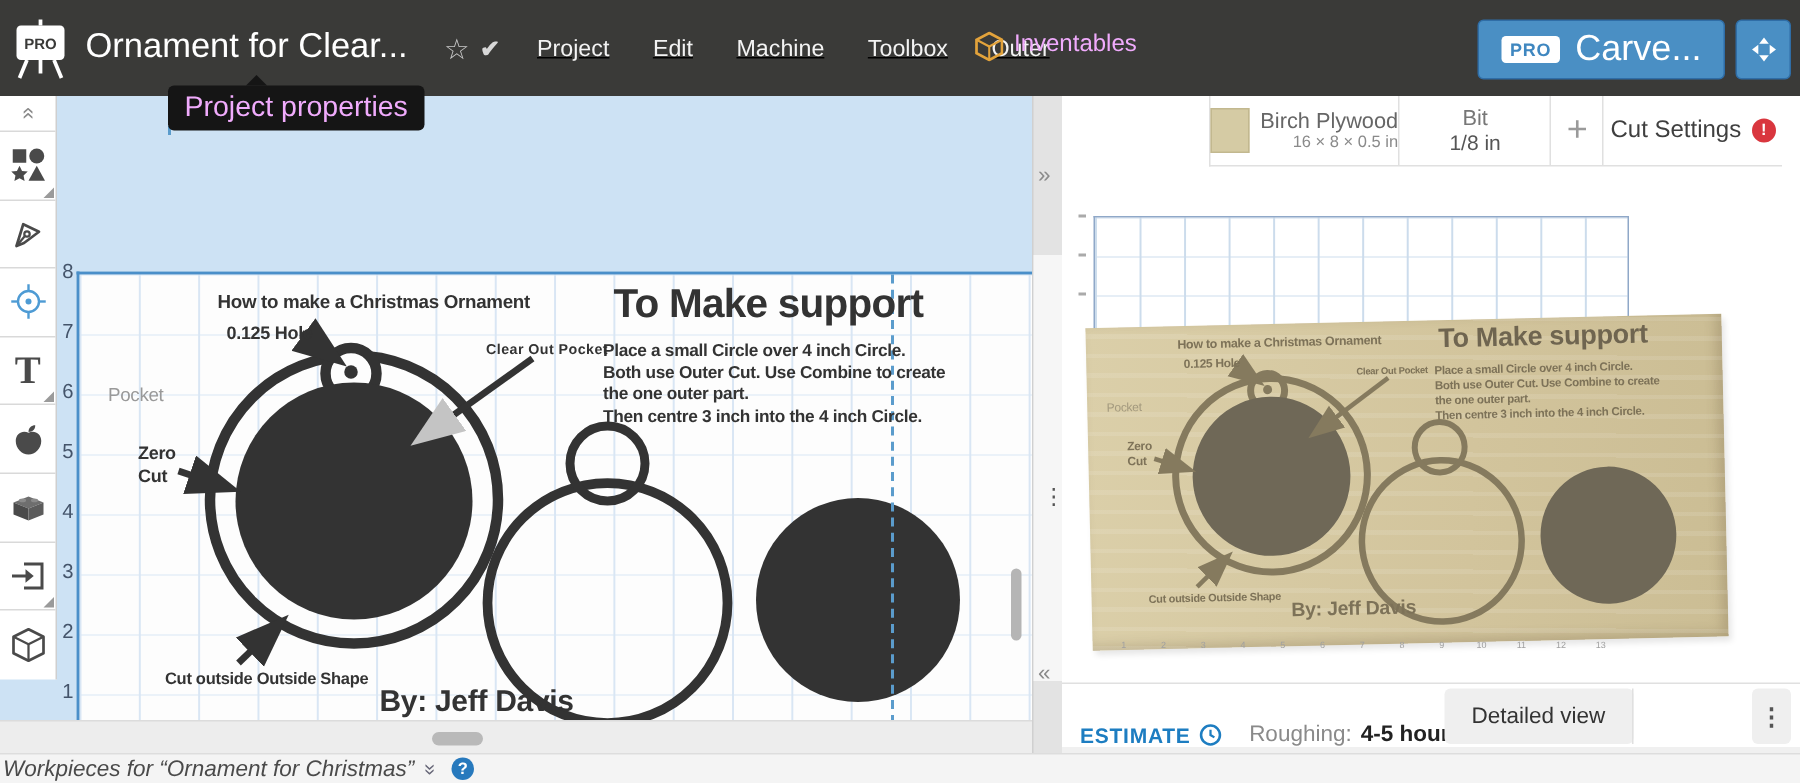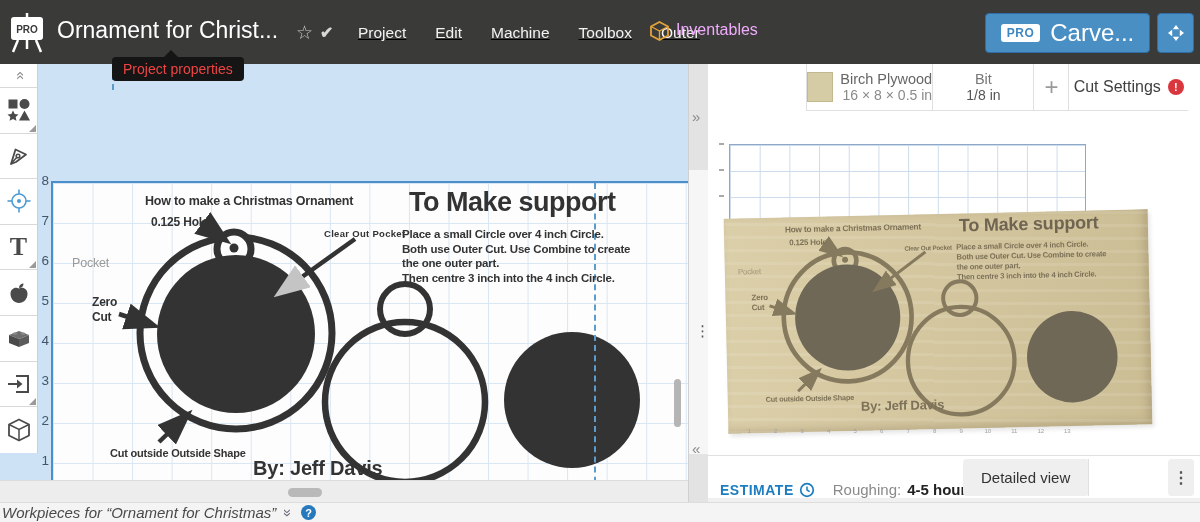--- a/index.html
+++ b/index.html
@@ -17,21 +17,21 @@
   .menu-item{color:#f3f3f3;font-size:15.5px;cursor:default;}
   .inventables{position:absolute;left:650px;top:21px;display:flex;gap:7px;color:#f0abfc;font-size:16px;}
   .carve-btn{position:absolute;left:985px;top:13px;width:165px;height:40px;background:#4a8fc4;
              border:1px solid #2f6da6;border-radius:4px;display:flex;align-items:center;justify-content:center;gap:10px;}
   .pro-badge{background:#fff;color:#3f87c0;font-size:12px;font-weight:bold;border-radius:3px;padding:2px 6px;letter-spacing:.5px;}
   .carve-label{color:#fff;font-size:24px;}
   .arrows-btn{position:absolute;left:1157px;top:13px;width:37px;height:40px;background:#4a8fc4;
               border:1px solid #2f6da6;border-radius:4px;display:flex;align-items:center;justify-content:center;}
 
   
-  .tooltip{position:absolute;left:112px;top:57px;background:#151515;color:#ef4444;font-size:14px;
+  .tooltip{position:absolute;left:112px;top:57px;background:#151515;color:#f0abfc;font-size:19px;
            padding:4px 11px;border-radius:4px;z-index:60;white-space:nowrap;}
   .tooltip:before{content:"";position:absolute;left:52px;top:-7px;border:7px solid transparent;border-bottom-color:#151515;border-top:none;}
 
   
   .canvas-bg{position:absolute;left:0;top:64px;width:688px;height:416px;background:#cde2f4;}
   .material{position:absolute;left:51px;top:117px;width:637px;height:320px;background:#fdfdfd;
             border-top:2px solid #4a8fc9;border-left:2px solid #4a8fc9;
             background-image:linear-gradient(to right,#d9e6f4 1px,transparent 1px),
                              linear-gradient(to bottom,#d9e6f4 1px,transparent 1px);
             background-size:39.56px 40px;}
@@ -79,21 +79,21 @@
 
   
   .rpanel{position:absolute;left:708px;top:64px;width:492px;height:438px;background:#fff;}
   .rp-cells{position:absolute;left:98px;top:0;width:382px;height:47px;border-bottom:1px solid #e0e0e0;border-left:1px solid #e0e0e0;display:flex;}
   .cell{border-right:1px solid #e0e0e0;height:100%;display:flex;align-items:center;justify-content:center;}
   .cell:last-child{border-right:none;}
   .cell-material{width:130px;gap:7px;}
   .swatch{width:26px;height:30px;background:#d5cba4;border:1px solid #c2b88f;}
   .mat-texts{text-align:right;}
   .mat-name{font-size:14.5px;color:#666;}
-  .mat-size{font-size:14px;color:#8a8a8a;}
+  .mat-size{font-size:11px;color:#8a8a8a;}
   .cell-bit{width:104px;flex-direction:column;}
   .bit-label{font-size:14.5px;color:#777;}
   .bit-size{font-size:14px;color:#555;}
   .cell-add{width:36px;font-size:24px;color:#9a9a9a;font-weight:300;}
   .cell-cut{width:122px;gap:7px;font-size:16px;color:#3f3f3f;}
   .warn-icon{width:16px;height:16px;background:#d9363e;border-radius:50%;color:#fff;font-size:11px;font-weight:bold;
              display:inline-flex;align-items:center;justify-content:center;}
 
   
   .pv-grid{position:absolute;left:21px;top:80px;width:357px;height:82px;border:1px solid #8fa8c8;border-bottom:none;
@@ -145,21 +145,21 @@
 
   <div class="topbar">
     <svg class="logo" viewBox="0 0 38 42">
       <rect x="3" y="5" width="32" height="23" rx="3" fill="#fff"></rect>
       <line x1="19" y1="1" x2="19" y2="5" stroke="#fff" stroke-width="2.5"></line>
       <line x1="10" y1="28" x2="5" y2="40" stroke="#fff" stroke-width="2.5"></line>
       <line x1="28" y1="28" x2="33" y2="40" stroke="#fff" stroke-width="2.5"></line>
       <line x1="19" y1="28" x2="19" y2="37" stroke="#fff" stroke-width="2.5"></line>
       <text x="19" y="20.5" text-anchor="middle" font-size="10" font-weight="bold" fill="#3a3a38">PRO</text>
     </svg>
-    <div class="title">Ornament for Christ...</div>
+    <div class="title">Ornament for Clear...</div>
     <div class="star">☆</div>
     <div class="savecheck">✔</div>
     <div class="menu">
         <span class="menu-item">Project</span>
         <span class="menu-item">Edit</span>
         <span class="menu-item">Machine</span>
         <span class="menu-item">Toolbox</span>
         <span class="menu-item">Outer</span>
       </div>
     <div class="inventables">

